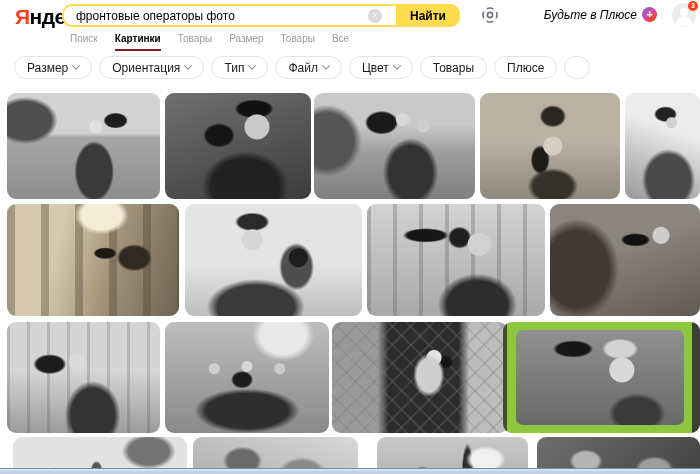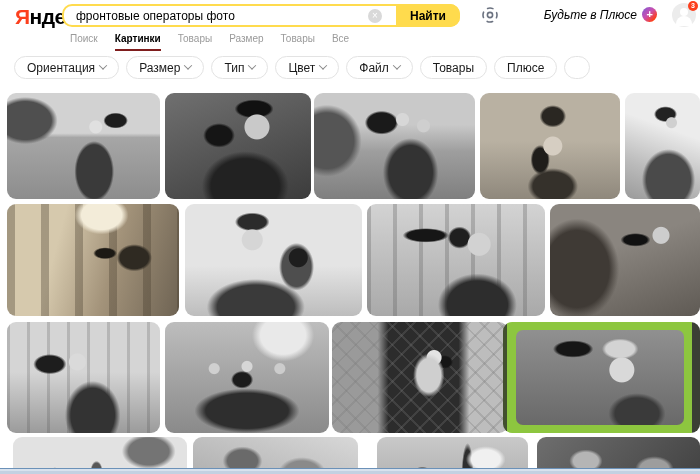--- a/index.html
+++ b/index.html
@@ -206,37 +206,37 @@
     <div class="tab">Поиск</div>
     <div class="tab active">Картинки</div>
     <div class="tab">Товары</div>
     <div class="tab">Размер</div>
     <div class="tab">Товары</div>
     <div class="tab">Все</div>
   </div>
 
   <div class="filters">
     <div class="pill">
+        <span>Размер</span>
+        <span class="chev"></span>
+      </div>
+    <div class="pill">
         <span>Ориентация</span>
         <span class="chev"></span>
       </div>
     <div class="pill">
-        <span>Размер</span>
-        <span class="chev"></span>
-      </div>
-    <div class="pill">
         <span>Тип</span>
         <span class="chev"></span>
       </div>
     <div class="pill">
+        <span>Файл</span>
+        <span class="chev"></span>
+      </div>
+    <div class="pill">
         <span>Цвет</span>
-        <span class="chev"></span>
-      </div>
-    <div class="pill">
-        <span>Файл</span>
         <span class="chev"></span>
       </div>
     <div class="pill">
         <span>Товары</span>
       </div>
     <div class="pill">
         <span>Плюсе</span>
       </div>
     <div class="pill"></div>
   </div>

